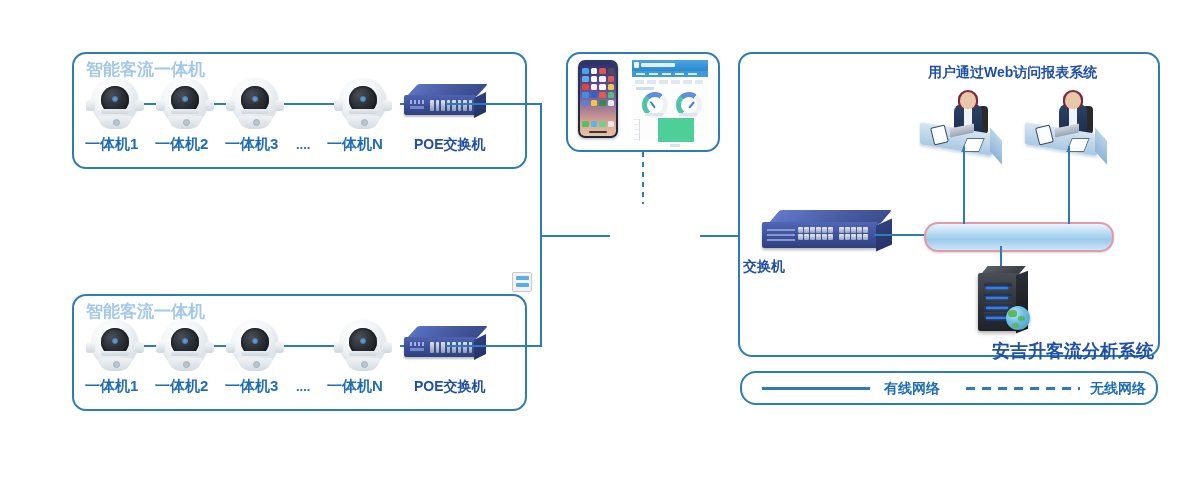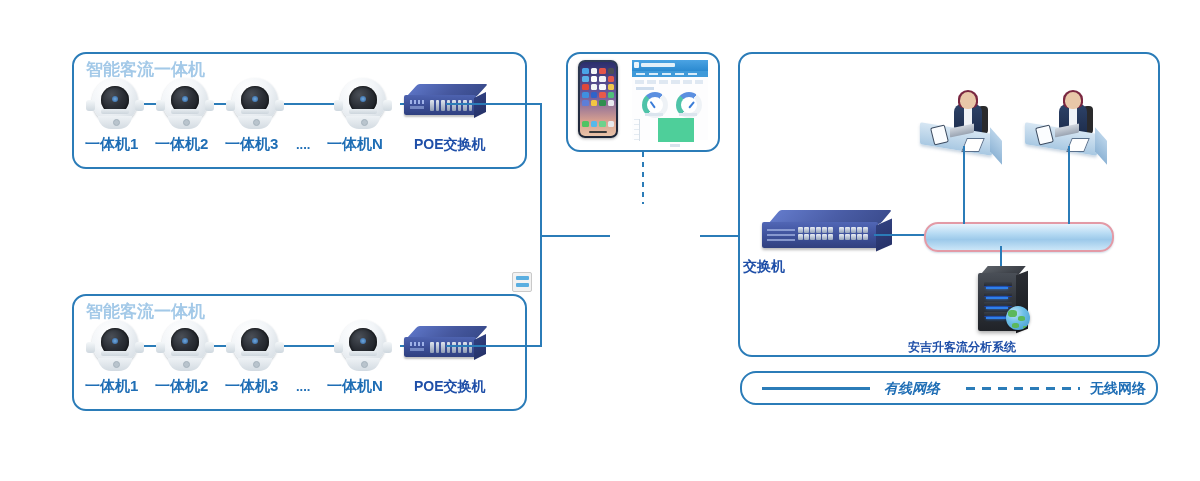--- a/index.html
+++ b/index.html
@@ -403,20 +403,21 @@
     <div class="block"></div>
     <div class="xl"></div>
   </div>
 
   <div class="dash-v" style="left:642px;top:152px;height:52px;"></div>
 
 
   <div class="ln lnh" style="left:700px;top:235px;width:68px;"></div>
 
   <div class="panel" style="left:738px;top:52px;width:422px;height:305px;"></div>
+  <div class="right-title" style="left:928px;top:64px;font-size:14px;">用户通过Web访问报表系统</div>
 
   <div class="bigsw" style="left:762px;top:210px;">
     <div class="top"></div>
       <div class="face"></div>
       <div class="side"></div>
     <div class="txt"></div>
     <div class="grp" style="left:36px;">
       <div class="row">
           <i></i>
           <i></i>
@@ -493,22 +494,22 @@
     <div class="bay" style="top:16px;"></div>
       <div class="led" style="top:21px;"></div>
     <div class="bay" style="top:26px;"></div>
       <div class="led" style="top:31px;"></div>
     <div class="bay" style="top:36px;"></div>
       <div class="led" style="top:41px;"></div>
     <div class="bay" style="top:46px;"></div>
       <div class="led" style="top:51px;"></div>
     <div class="globe"></div>
   </div>
-  <div class="server-label" style="left:908px;top:339px;font-size:12px;">安吉升客流分析系统</div>
+  <div class="server-label" style="left:992px;top:339px;font-size:18px;">安吉升客流分析系统</div>
 
   <div class="legend" style="left:740px;top:371px;width:418px;height:34px;">
     <div class="solid" style="left:20px;top:14px;width:108px;"></div>
-    <div class="lg-text" style="left:142px;top:7px;font-size:14px;font-style:italic;">有线网络</div>
+    <div class="lg-text" style="left:142px;top:7px;font-size:14px;">有线网络</div>
     <div class="dashed" style="left:224px;top:14px;width:114px;"></div>
     <div class="lg-text" style="left:348px;top:7px;font-size:14px;text-align:center;">无线网络</div>
   </div>
 
 </div>
 
 </body></html>

